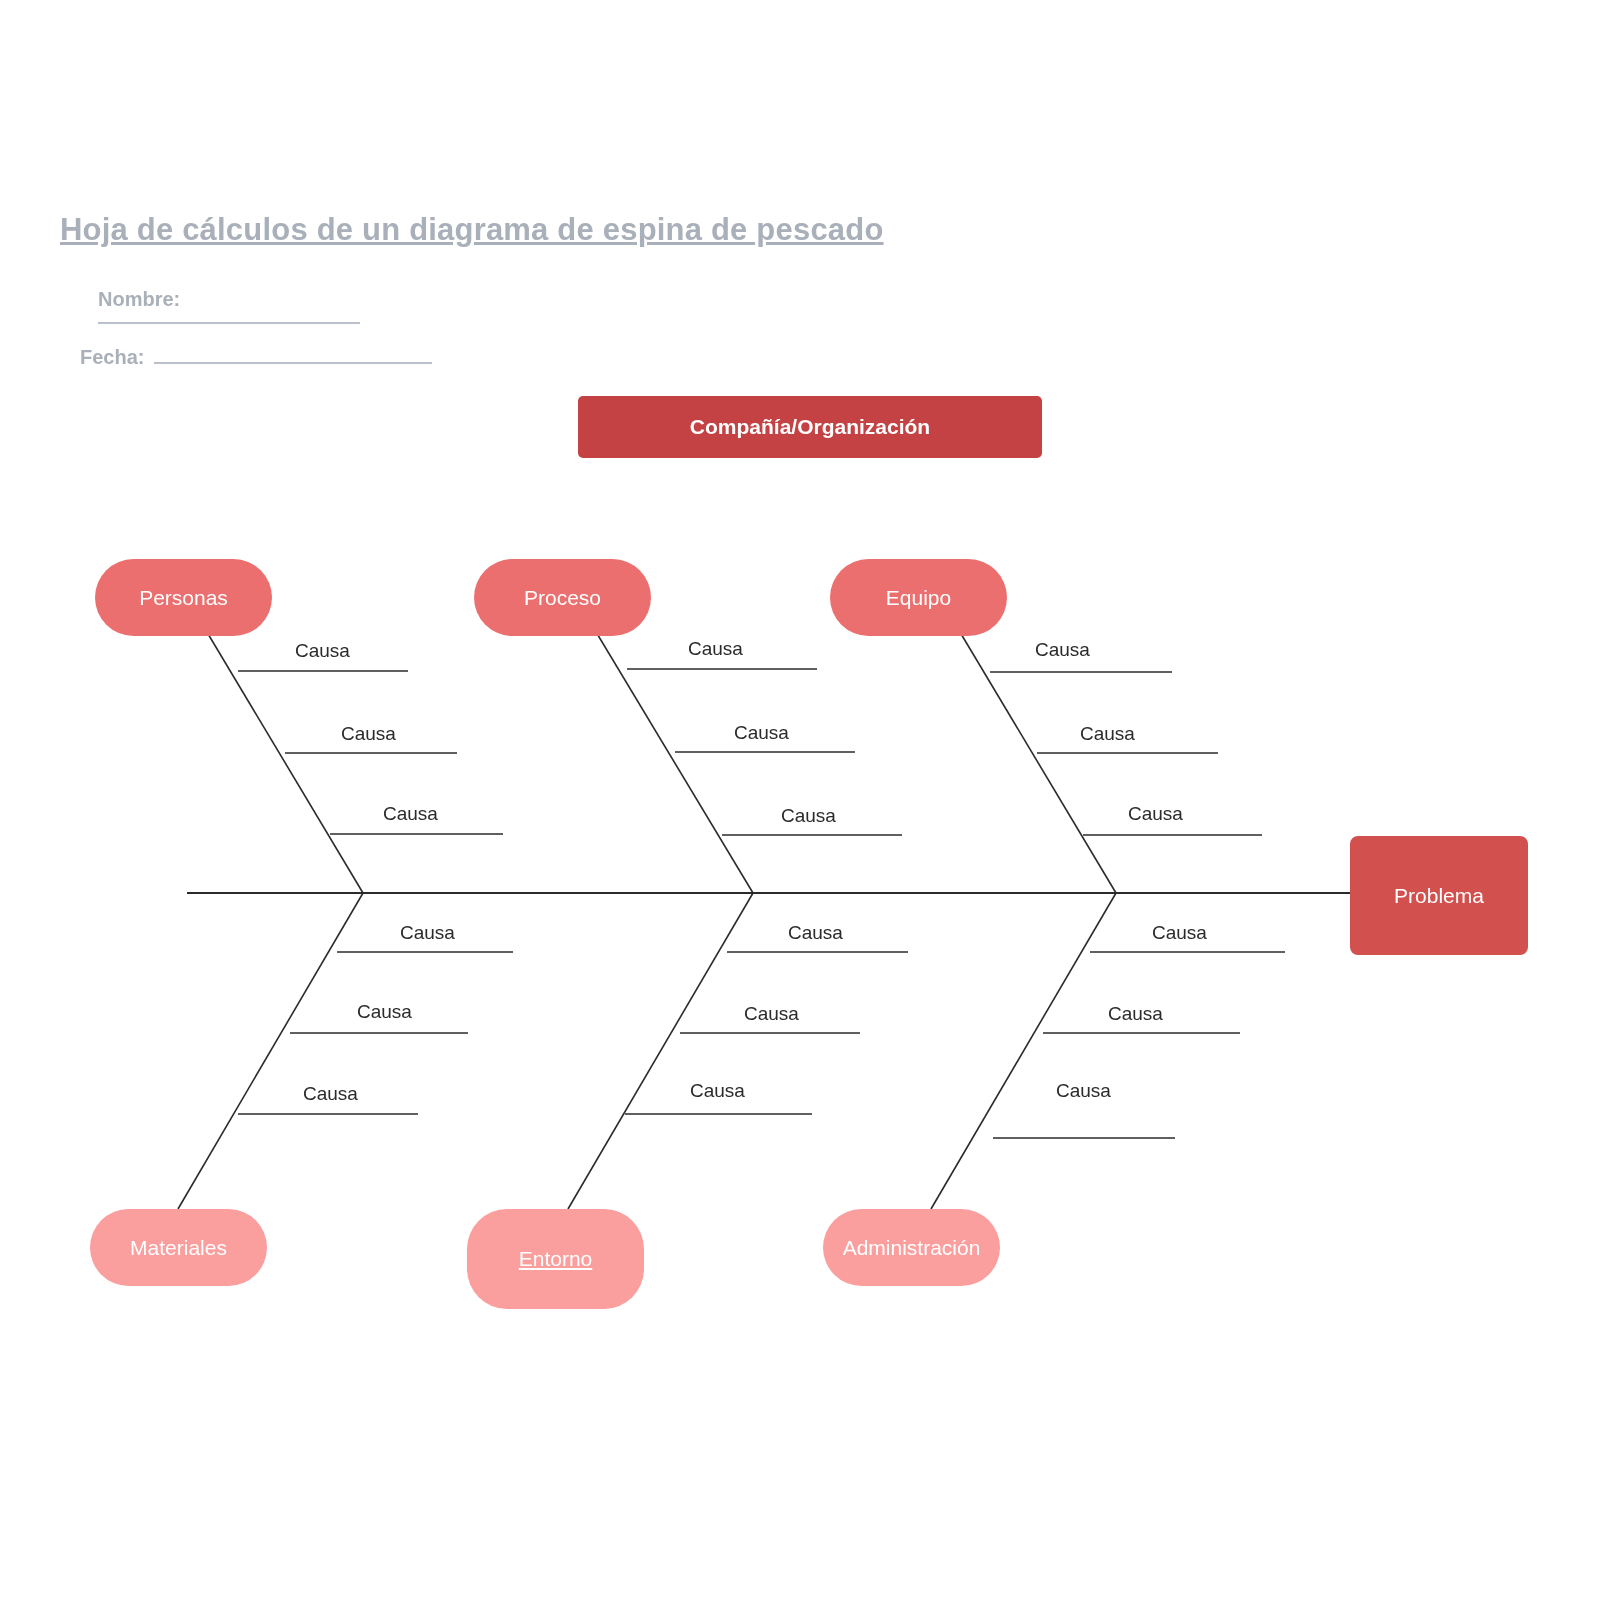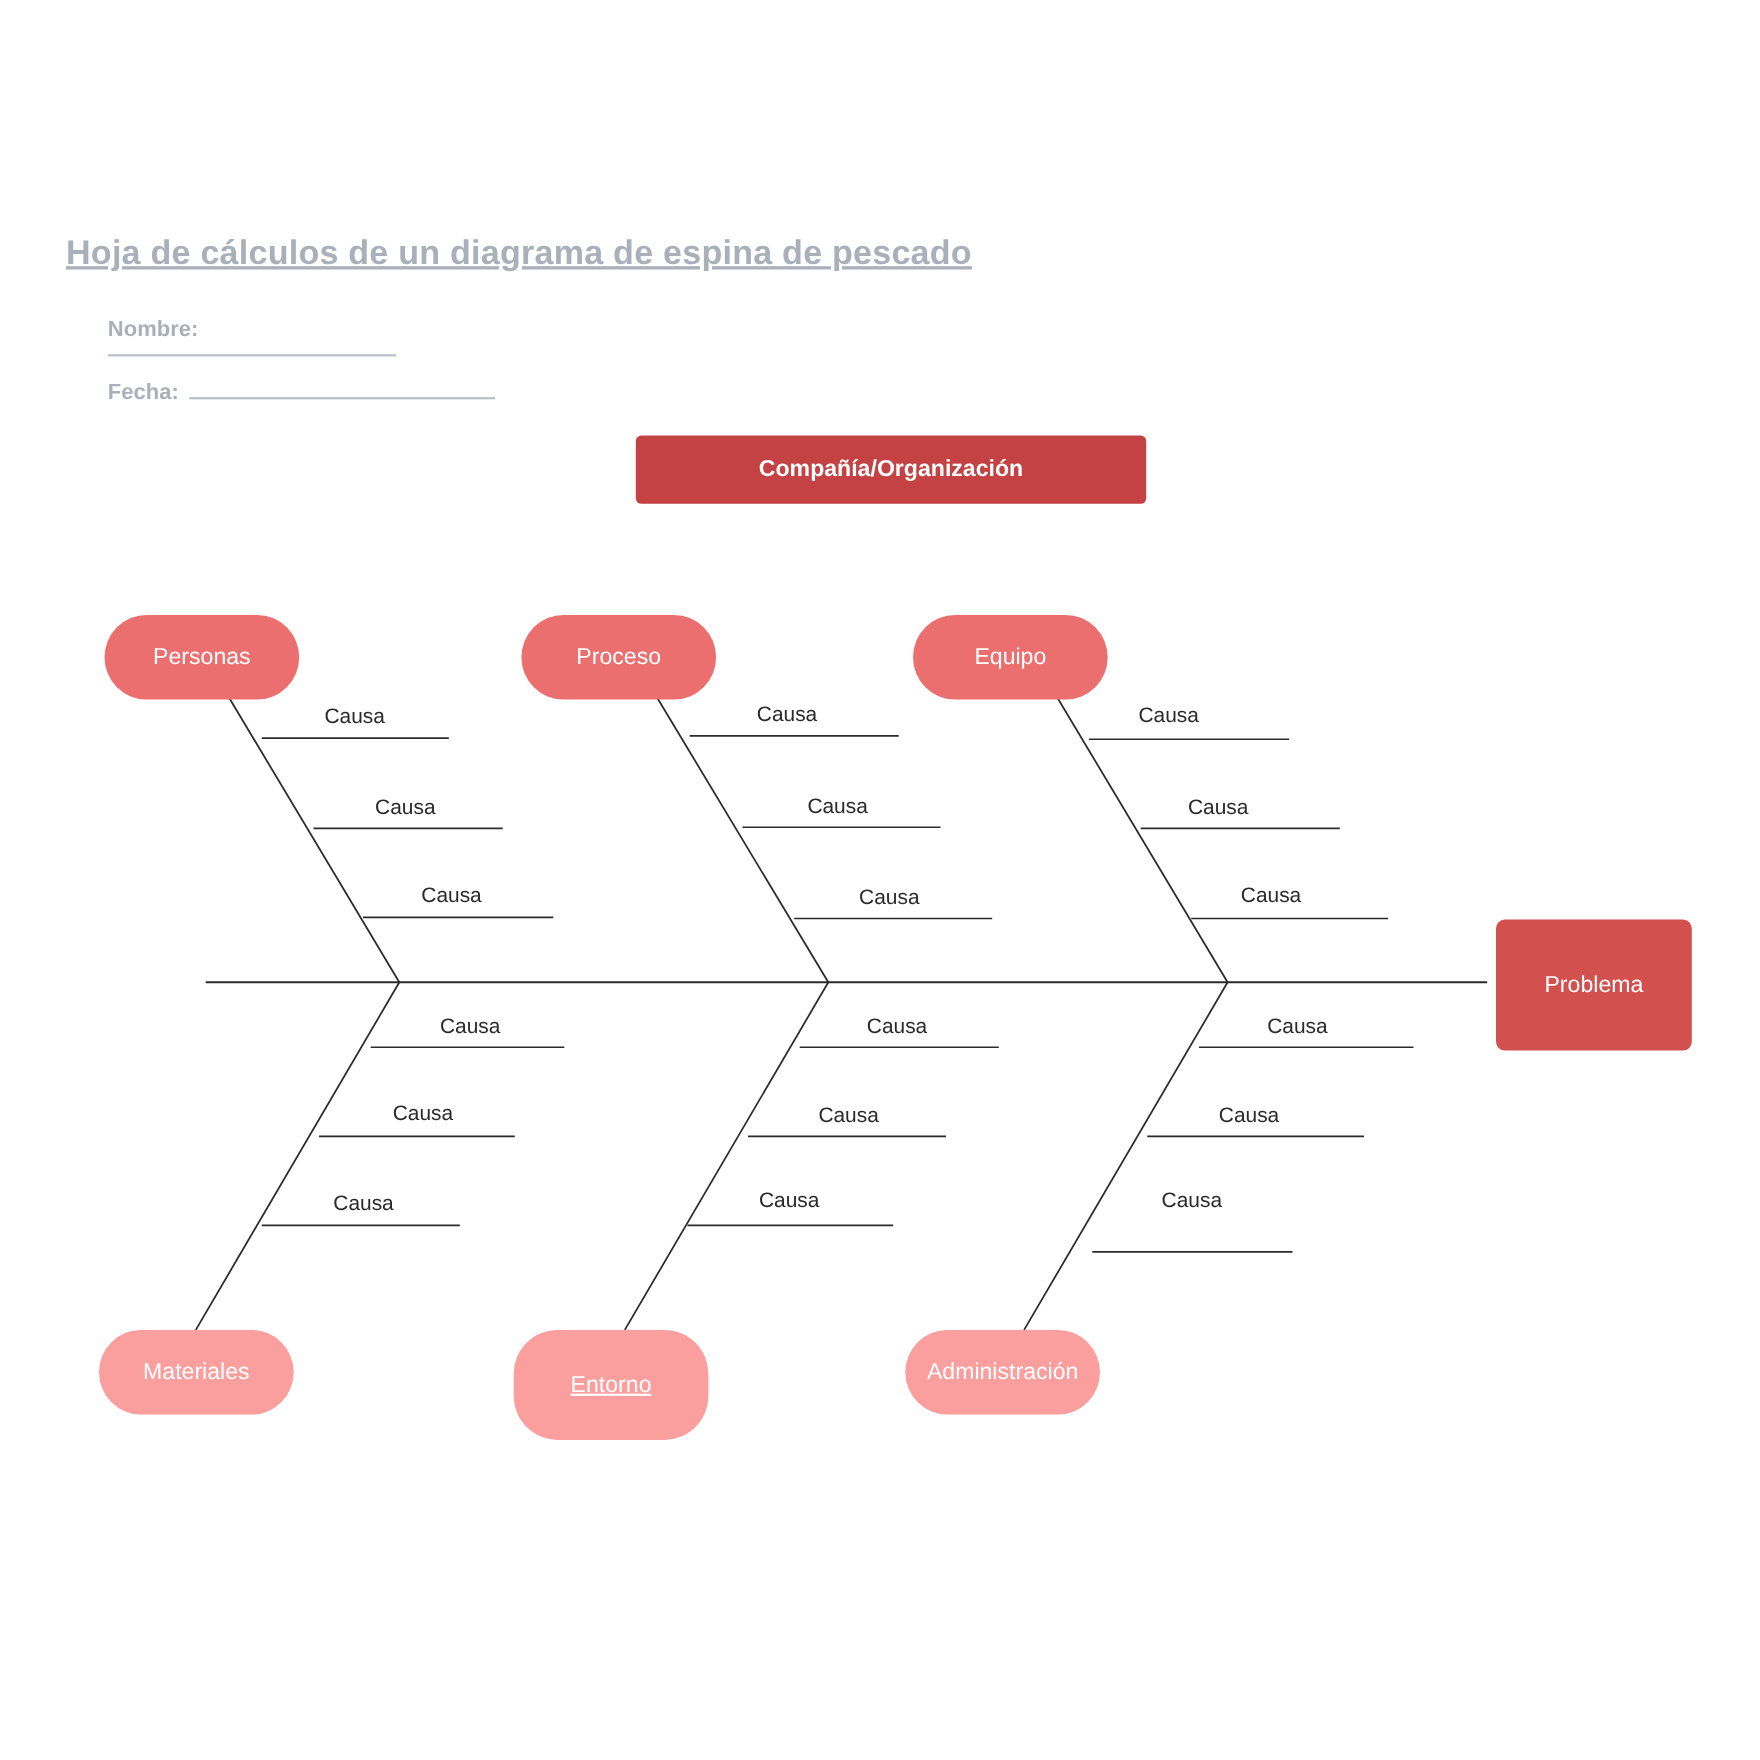--- a/index.html
+++ b/index.html
@@ -36,21 +36,21 @@
   .form-row {
     position: absolute;
     display: flex;
     align-items: baseline;
     gap: 10px;
     color: #a9b0ba;
     font-size: 20px;
     font-weight: bold;
   }
   .form-row.nombre { left: 98px; top: 288px; flex-direction: column; }
-  .form-row.fecha  { left: 98px; top: 346px; justify-content: center; }
+  .form-row.fecha  { left: 80px; top: 346px; justify-content: center; }
 
   .form-rule {
     display: inline-block;
     border-bottom: 2px solid #b9c0c9;
     height: 1px;
   }
   .form-row.nombre .form-rule { width: 262px; margin-bottom: 4px; }
   .form-row.fecha  .form-rule { width: 278px; margin-bottom: 4px; }
 
   
@@ -183,21 +183,21 @@
       <line x1="1090" y1="952" x2="1285" y2="952" class="cause-line"></line>
       <text x="1152" y="939" class="cause-label">Causa</text>
       <line x1="1043" y1="1033" x2="1240" y2="1033" class="cause-line"></line>
       <text x="1108" y="1020" class="cause-label">Causa</text>
       <line x1="993" y1="1138" x2="1175" y2="1138" class="cause-line"></line>
       <text x="1056" y="1097" class="cause-label">Causa</text>
     </svg>
 
   <div class="banner" style="left: 578px; top: 396px; width: 464px; height: 62px;">Compañía/Organización</div>
 
-  <div class="problem-box" style="left: 1350px; top: 836px; width: 178px; height: 119px; margin-left: 10px;">Problema</div>
+  <div class="problem-box" style="left: 1350px; top: 836px; width: 178px; height: 119px;">Problema</div>
 
 <div class="pill top" style="left: 95px; top: 515px; width: 177px; height: 77px;">Personas</div>
     <div class="pill top" style="left: 474px; top: 515px; width: 177px; height: 77px;">Proceso</div>
     <div class="pill top" style="left: 830px; top: 515px; width: 177px; height: 77px;">Equipo</div>
     <div class="pill bottom" style="left: 90px; top: 1209px; width: 177px; height: 77px;">Materiales</div>
     <div class="pill bottom" style="left: 467px; top: 1209px; width: 177px; height: 100px; text-decoration: underline;">Entorno</div>
     <div class="pill bottom" style="left: 823px; top: 1209px; width: 177px; height: 77px;">Administración</div>
   </div>
 
 </body></html>

